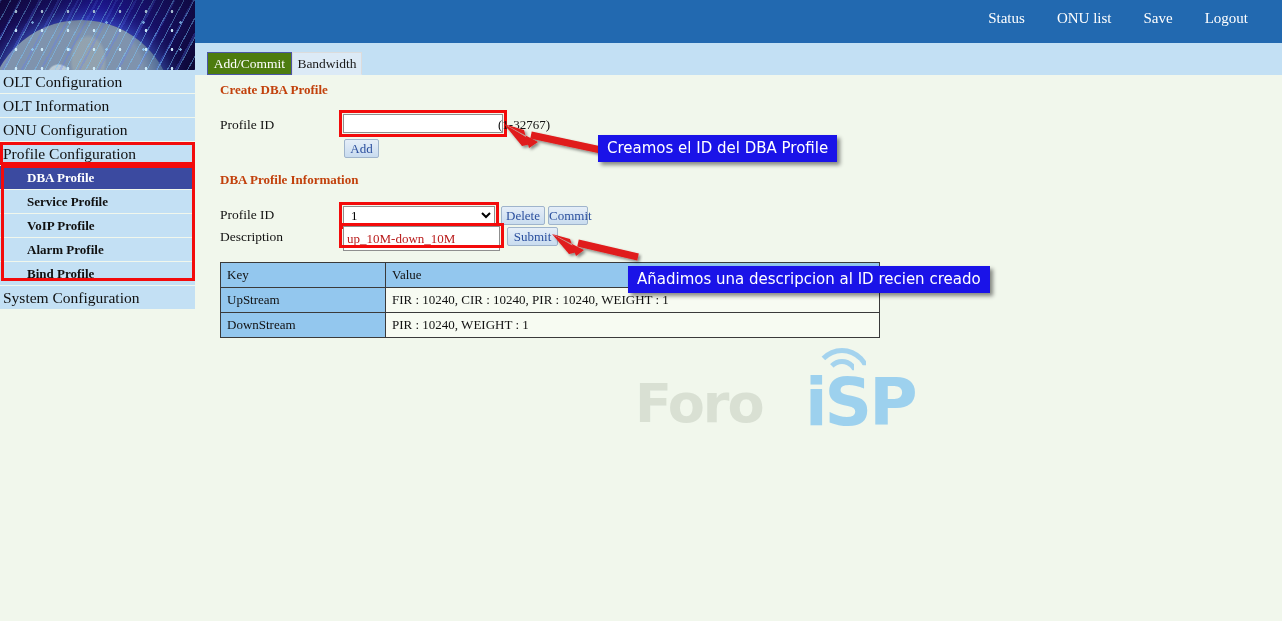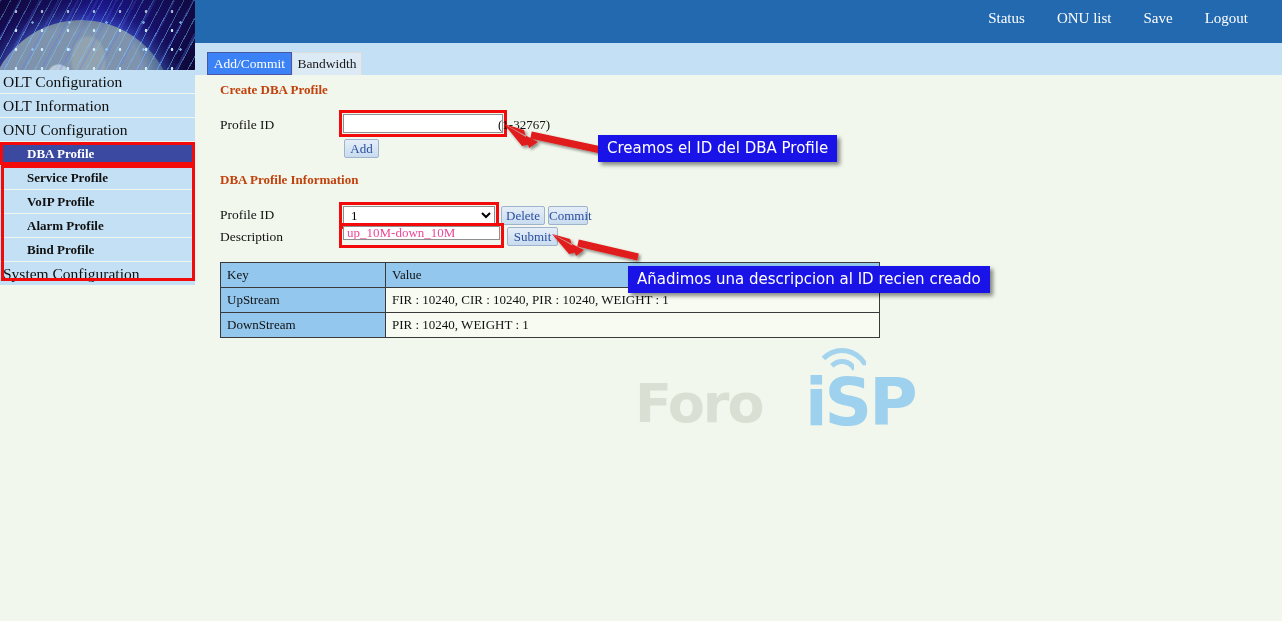--- a/index.html
+++ b/index.html
@@ -125,21 +125,21 @@
   }
   .tab {
     position: absolute; top: 9px;
     height: 23px; line-height: 22px;
     font-size: 13.5px;
     text-align: center;
     cursor: default;
   }
   .tab.active {
     left: 12px; width: 85px;
-    background: #3b82f6;
+    background: #4d7c0f;
     color: #ffffff;
     border: 1px solid #4b56a6;
   }
   .tab.inactive {
     left: 97px; width: 70px;
     background: #dceaf6;
     color: #1b1b1b;
     border: 1px solid #dcdcdc;
     border-bottom-color: #dceaf6;
   }
@@ -171,21 +171,21 @@
 
   .txtinput {
     position: absolute;
     font-family: "Liberation Serif", serif;
     font-size: 13px;
     border: 1px solid #8f8f8f;
     background: #ffffff;
     padding: 0 3px;
   }
   #in-pid1 { left: 148px; top: 39px; width: 160px; height: 19px; }
-  #in-desc { left: 148px; top: 151px; width: 157px; height: 14px; color:#ec4899; }
+  #in-desc { left: 148px; top: 151px; width: 157px; height: 25px; color:#b91c1c; }
 
   .hint {
     position: absolute;
     font-size: 13px;
     color: #111;
   }
   #hint-range { left: 303px; top: 42px; }
 
   .btn {
     position: absolute;
@@ -315,20 +315,21 @@
       <div class="globe"></div>
       <div class="rays"></div>
       <div class="dots"></div>
       <div class="shade"></div>
     </div>
 
     <ul class="nav-list" id="nav-list">
         <li class="nav-item">OLT Configuration</li>
         <li class="nav-item">OLT Information</li>
         <li class="nav-item">ONU Configuration</li>
+        <li class="nav-item">Profile Configuration</li>
         <li class="nav-item sub active">DBA Profile</li>
         <li class="nav-item sub">Service Profile</li>
         <li class="nav-item sub">VoIP Profile</li>
         <li class="nav-item sub">Alarm Profile</li>
         <li class="nav-item sub">Bind Profile</li>
         <li class="nav-item">System Configuration</li>
       </ul>
 
     <div class="redbox" id="rb-parent"></div>
     <div class="redbox" id="rb-children"></div>

